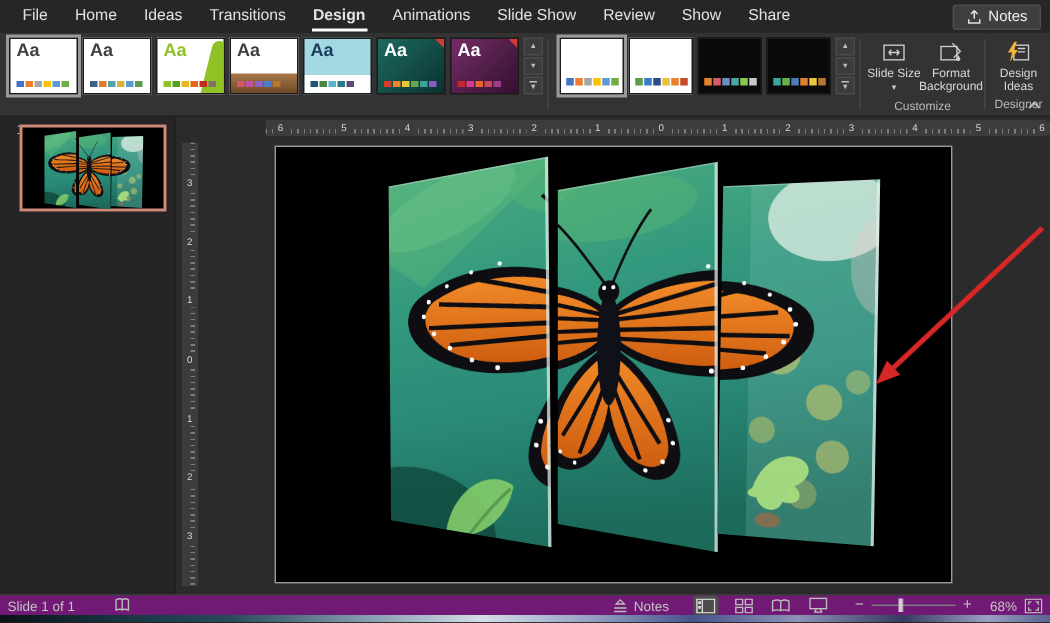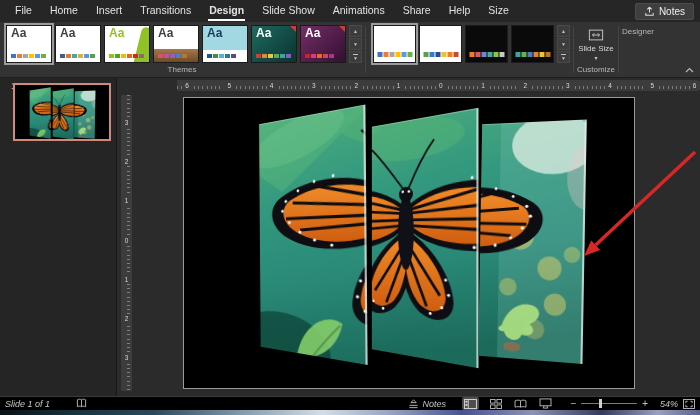--- a/index.html
+++ b/index.html
@@ -64,22 +64,22 @@
   .slide { position:absolute; left:66px; top:19px; width:452px; height:292px; background:#000; border:1px solid #9b9b9b; }
   .panel { position:absolute; overflow:hidden; background:#03100a; }
   .panel svg { position:absolute; inset:0; width:100%; height:100%; }
   .panel .edge { position:absolute; inset:0; border-right:2px solid rgba(225,238,234,.75);
                  border-top:1px solid rgba(200,215,210,.45); pointer-events:none; }
   #panel-left  { left:67px;  top:17px; width:116px; height:240px; transform:perspective(300px) rotateY(-24deg) rotate(-0.5deg); }
   #panel-mid   { left:179px; top:20px; width:116px; height:240px; transform:perspective(300px) rotateY(-24deg); }
   #panel-right { left:294px; top:24px; width:106px; height:238px; transform:perspective(340px) rotateY(-10deg) rotate(1deg); }
   .arrow-svg { position:absolute; left:430px; top:60px; width:160px; height:130px; pointer-events:none; }
   
-  .statusbar { height:14px; background:#000000; border-top:1px solid #3a3a3a; display:flex; align-items:center;
-               font-size:9px; color:#c4c4c4; padding:0 5px;font-style:italic; }
+  .statusbar { height:14px; background:#701a75; border-top:1px solid #3a3a3a; display:flex; align-items:center;
+               font-size:9px; color:#c4c4c4; padding:0 5px; }
   .sb-left { display:flex; align-items:center; gap:26px; }
   .sb-right { margin-left:auto; display:flex; align-items:center; }
   .notes-btn { display:flex; align-items:center; gap:3px; margin-right:16px; }
   .view-btns { display:flex; align-items:center; gap:8px; margin-right:14px; }
   .view-btn { display:flex; align-items:center; justify-content:center; width:17px; height:13px; border-radius:2px; }
   .view-btn.active { background:#4d4d4d; }
   .zoom-minus,.zoom-plus { color:#c4c4c4; font-size:10px; width:10px; text-align:center; }
   .zoom-slider { position:relative; width:56px; height:13px; margin:0 3px; }
   .zoom-track { position:absolute; left:0; right:0; top:6px; height:1px; background:#7a7a7a; }
   .zoom-thumb { position:absolute; left:18px; top:2px; width:3px; height:9px; background:#cfcfcf; }
@@ -181,28 +181,28 @@
             <circle cx="182" cy="203" r="1.5"></circle>
         </g>
       </g>
     </defs>
   </svg>
 
   <div class="menubar">
     <div class="menu-tabs">
         <div class="tab">File</div>
         <div class="tab">Home</div>
-        <div class="tab">Insert</div>
+        <div class="tab">Ideas</div>
         <div class="tab">Transitions</div>
         <div class="tab active">Design</div>
+        <div class="tab">Animations</div>
         <div class="tab">Slide Show</div>
-        <div class="tab">Animations</div>
+        <div class="tab">Review</div>
+        <div class="tab">Show</div>
         <div class="tab">Share</div>
-        <div class="tab">Help</div>
-        <div class="tab">Size</div>
       </div>
     <div class="menubar-right">
       <div class="top-btn">
         <span class="icon">
           <svg width="11" height="11" viewBox="0 0 12 12">
               <path d="M6,1.2 V7 M6,1.2 L3.6,3.6 M6,1.2 L8.4,3.6 M2,7.5 V10.2 H10 V7.5" stroke="#e0e0e0" stroke-width="1.1" fill="none"></path>
             </svg>
         </span>
         <span>Notes</span>
       </div>
@@ -294,21 +294,20 @@
             </div>
           </div>
         <div class="gal-scroll">
           <div class="gal-btn">▲</div>
           <div class="gal-btn">▼</div>
           <div class="gal-btn more">
               <span>▼</span>
             </div>
         </div>
       </div>
-      <div class="group-label">Themes</div>
     </div>
     <div class="vdiv"></div>
     <div class="ribbon-group">
       <div class="group-body">
         <div class="gallery">
             <div class="variant-thumb selected" style="background: rgb(255, 255, 255);">
               <div class="swatch-row">
                 <span class="sw" style="background: rgb(68, 114, 196);"></span>
                 <span class="sw" style="background: rgb(237, 125, 49);"></span>
                 <span class="sw" style="background: rgb(165, 165, 165);"></span>
@@ -362,25 +361,47 @@
       <div class="group-body">
         <div class="big-btn">
           <span class="icon">
             <svg width="18" height="16" viewBox="0 0 20 18">
                 <rect x="2.5" y="3.5" width="15" height="11" stroke="#cfcfcf" fill="none"></rect>
                 <path d="M6,9 H14 M6,9 L8,7 M6,9 L8,11 M14,9 L12,7 M14,9 L12,11" stroke="#cfcfcf" fill="none"></path>
               </svg>
           </span>
           <div class="big-btn-label"><span>Slide Size</span> <span class="caret">▾</span></div>
         </div>
+        <div class="big-btn">
+          <span class="icon">
+            <svg width="18" height="16" viewBox="0 0 20 18">
+                <rect x="2.5" y="4.5" width="12" height="10" stroke="#cfcfcf" fill="none"></rect>
+                <path d="M11,2 L17,8 L12,13" stroke="#cfcfcf" fill="none"></path>
+                <path d="M15.5,11 l1.3,2.2 a1.5,1.5 0 1 1 -2.6,0 Z" fill="#cfcfcf"></path>
+              </svg>
+          </span>
+          <div class="big-btn-label">Format Background</div>
+        </div>
       </div>
       <div class="group-label">Customize</div>
     </div>
     <div class="vdiv"></div>
     <div class="ribbon-group">
+      <div class="group-body">
+        <div class="big-btn">
+          <span class="icon">
+            <svg width="18" height="16" viewBox="0 0 20 18">
+                <rect x="6.5" y="3.5" width="11" height="11" stroke="#cfcfcf" fill="none"></rect>
+                <path d="M9.5,6 H15 M9.5,8.5 H15" stroke="#cfcfcf" fill="none"></path>
+                <polygon points="7,1 2,9 5.2,9 3.6,16 9.5,7.2 6.4,7.2 8.8,1" fill="#f2b632"></polygon>
+              </svg>
+          </span>
+          <div class="big-btn-label">Design Ideas</div>
+        </div>
+      </div>
       <div class="group-label">Designer</div>
     </div>
     <span class="collapse-chevron icon">
       <svg width="9" height="6" viewBox="0 0 9 6">
           <path d="M1,5 L4.5,1.5 L8,5" stroke="#b8b8b8" stroke-width="1.2" fill="none"></path>
         </svg>
     </span>
   </div>
 
   <div class="content">
@@ -510,21 +531,21 @@
               <path d="M5.5,8.5 L4.5,11 H9.5 L8.5,8.5" stroke="#bdbdbd" fill="none"></path>
             </svg>
         </span>
       </div>
       <span class="zoom-minus">−</span>
       <div class="zoom-slider">
         <div class="zoom-track"></div>
         <div class="zoom-thumb"></div>
       </div>
       <span class="zoom-plus">+</span>
-      <span class="zoom-level">54%</span>
+      <span class="zoom-level">68%</span>
       <span class="icon">
         <svg width="12" height="10" viewBox="0 0 13 11">
             <rect x="0.5" y="0.5" width="12" height="10" stroke="#bdbdbd" fill="none"></rect>
             <path d="M3,4.5 V2.5 H5 M8,2.5 H10 V4.5 M10,6.5 V8.5 H8 M5,8.5 H3 V6.5" stroke="#bdbdbd" fill="none"></path>
           </svg>
       </span>
     </div>
   </div>
 
   <div class="wallpaper"></div>

